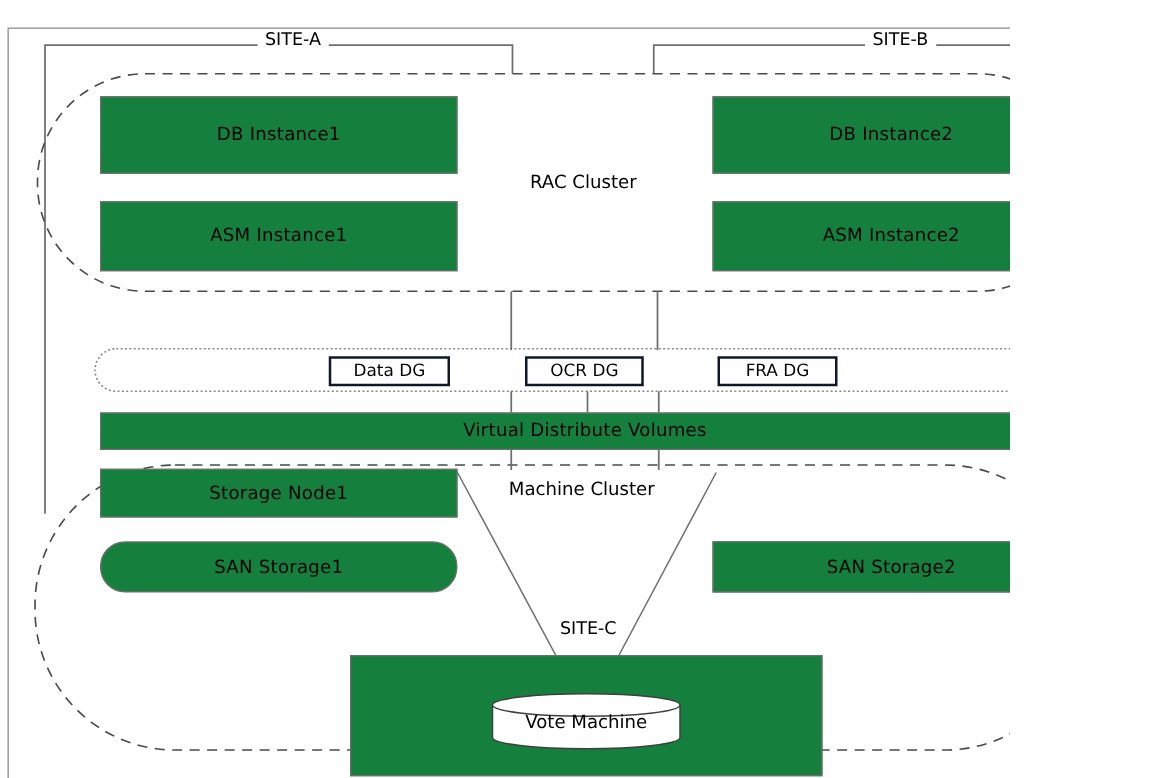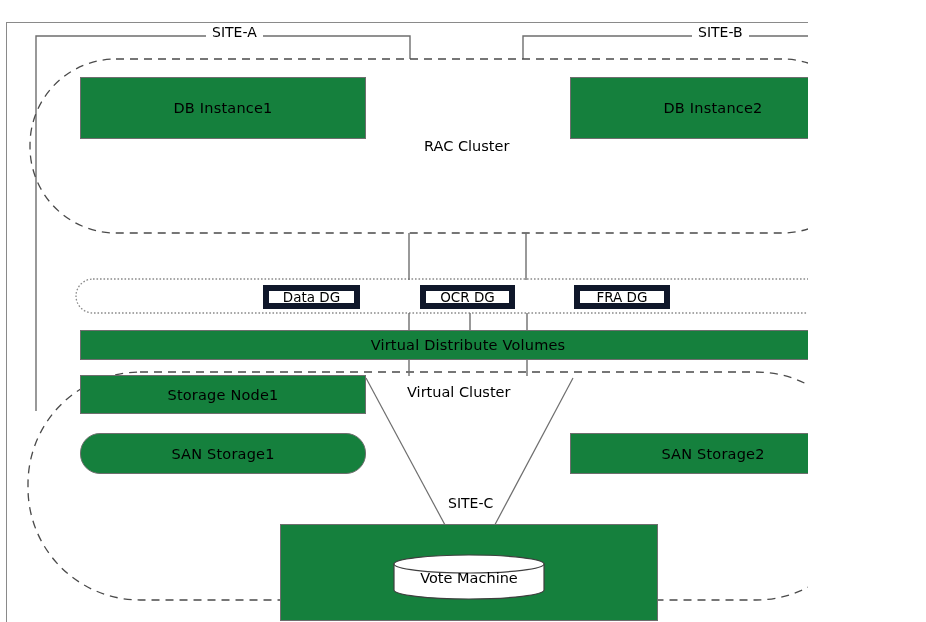--- a/index.html
+++ b/index.html
@@ -48,21 +48,21 @@
     align-items: center;
     justify-content: center;
     font-size: 14.5px;
     color: #000000;
     letter-spacing: 0.2px;
     white-space: nowrap;
   }
   .dg-box {
     position: absolute;
     box-sizing: border-box;
-    border: 6px solid #0f172a;
+    border: 2px solid #0f172a;
     background: #ffffff;
     display: flex;
     align-items: center;
     justify-content: center;
     font-size: 13.5px;
     color: #000000;
     white-space: nowrap;
     z-index: 4;
   }
   
@@ -147,27 +147,29 @@
   </svg>
 
   <div class="label label-site" style="left:206px; top:8px;">SITE-A</div>
 
   <div class="label label-site" style="left:692px; top:8px;">SITE-B</div>
 
   <div class="label label-site" style="left:442px; top:479px;">SITE-C</div>
 
   <div class="label" style="left:424px; top:122px;">RAC Cluster</div>
 
-  <div class="label" style="left:407px; top:368px;">Virtual Cluster</div>
+  <div class="label" style="left:407px; top:368px;">Machine Cluster</div>
 
   <div class="node-box" style="left:80px; top:61px; width:286px; height:62px;">DB Instance1</div>
 
   <div class="node-box" style="left:570px; top:61px; width:286px; height:62px;">DB Instance2</div>
 
+  <div class="node-box" style="left:80px; top:145px; width:286px; height:56px;">ASM Instance1</div>
 
+  <div class="node-box" style="left:570px; top:145px; width:286px; height:56px;">ASM Instance2</div>
 
   <div class="dg-box" style="left:263px; top:269px; width:97px; height:24px;">Data DG</div>
 
   <div class="dg-box" style="left:420px; top:269px; width:95px; height:24px;">OCR DG</div>
 
   <div class="dg-box" style="left:574px; top:269px; width:96px; height:24px;">FRA DG</div>
 
   <div class="node-box" style="left:80px; top:314px; width:776px; height:30px;">Virtual Distribute Volumes</div>
 
   <div class="node-box" style="left:80px; top:359px; width:286px; height:39px;">Storage Node1</div>

